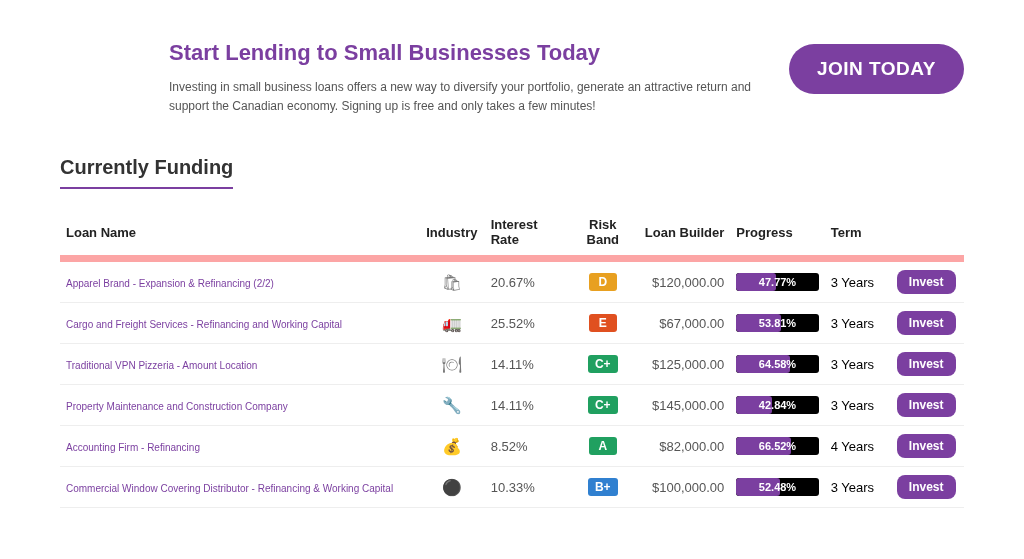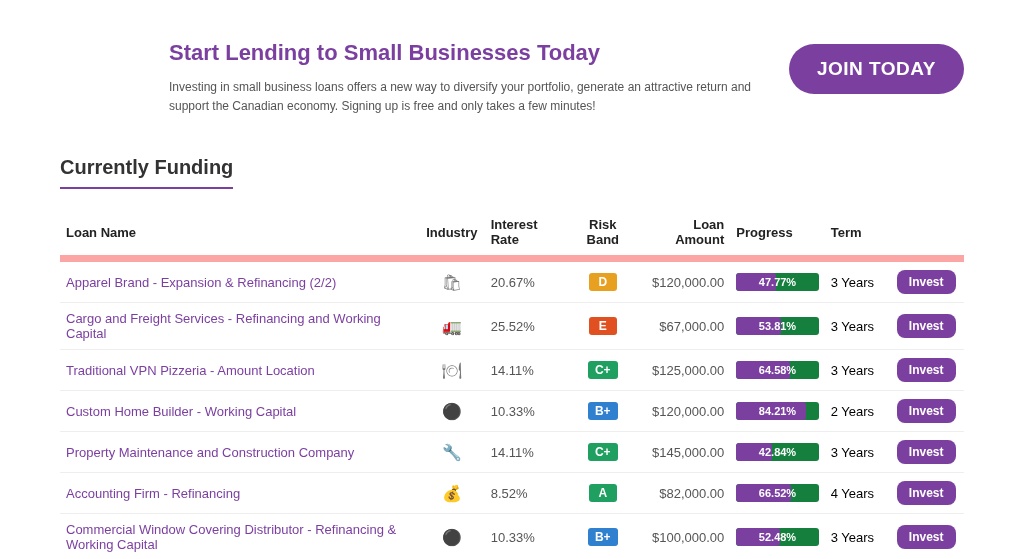--- a/index.html
+++ b/index.html
@@ -82,21 +82,21 @@
     tbody td {
       padding: 8px 6px;
       font-size: 13px;
       color: #555;
       vertical-align: middle;
     }
 
     .loan-name-cell a {
       color: #7b3fa0;
       text-decoration: none;
-      font-size: 13px;
+      font-size: 10px;
     }
 
     .industry-icon {
       font-size: 16px;
       color: #777;
       text-align: center;
     }
 
     .interest-rate { color: #555; }
 
@@ -115,21 +115,21 @@
     .risk-cplus { background: #20a060; }
     .risk-bplus { background: #3080d0; }
     .risk-a { background: #20a060; }
 
     .loan-amount { color: #555; text-align: right; }
 
     .progress-cell {
       min-width: 80px;
     }
     .progress-bar-bg {
-      background: #15803d;
+      background: #000000;
       border-radius: 3px;
       height: 18px;
       position: relative;
       overflow: hidden;
       min-width: 70px;
     }
     .progress-bar-fill {
       height: 100%;
       background: #7b3fa0;
       border-radius: 3px;
@@ -189,21 +189,21 @@
   <div>
     <h2 class="section-title">Currently Funding</h2>
 
     <table>
       <thead>
         <tr>
           <th class="col-loan">Loan Name</th>
           <th class="col-industry">Industry</th>
           <th class="col-rate">Interest Rate</th>
           <th class="col-risk">Risk Band</th>
-          <th class="col-amount right">Loan Amount</th>
+          <th class="col-amount right">Loan Builder</th>
           <th class="col-progress">Progress</th>
           <th class="col-term">Term</th>
           <th class="col-invest"></th>
         </tr>
       </thead>
       <tbody id="loans-tbody">
       <tr>
             <td class="loan-name-cell col-loan"><a href="#">Apparel Brand - Expansion &amp; Refinancing (2/2)</a></td>
             <td class="industry-icon col-industry">🛍</td>
             <td class="interest-rate col-rate">20.67%</td>
@@ -242,35 +242,20 @@
             <td class="progress-cell col-progress">
               <div class="progress-bar-bg">
                 <div class="progress-bar-fill" style="width: 64.58%;"></div>
                 <span class="progress-text">64.58%</span>
               </div>
             </td>
             <td class="term-cell col-term">3 Years</td>
             <td class="col-invest"><button class="invest-btn">Invest</button></td>
           </tr>
           <tr>
-            <td class="loan-name-cell col-loan"><a href="#">Custom Home Builder - Working Capital</a></td>
-            <td class="industry-icon col-industry">⚫</td>
-            <td class="interest-rate col-rate">10.33%</td>
-            <td class="col-risk" style="text-align: center;"><span class="risk-badge risk-bplus">B+</span></td>
-            <td class="loan-amount col-amount">$120,000.00</td>
-            <td class="progress-cell col-progress">
-              <div class="progress-bar-bg">
-                <div class="progress-bar-fill" style="width: 84.21%;"></div>
-                <span class="progress-text">84.21%</span>
-              </div>
-            </td>
-            <td class="term-cell col-term">2 Years</td>
-            <td class="col-invest"><button class="invest-btn">Invest</button></td>
-          </tr>
-          <tr>
             <td class="loan-name-cell col-loan"><a href="#">Property Maintenance and Construction Company</a></td>
             <td class="industry-icon col-industry">🔧</td>
             <td class="interest-rate col-rate">14.11%</td>
             <td class="col-risk" style="text-align: center;"><span class="risk-badge risk-cplus">C+</span></td>
             <td class="loan-amount col-amount">$145,000.00</td>
             <td class="progress-cell col-progress">
               <div class="progress-bar-bg">
                 <div class="progress-bar-fill" style="width: 42.84%;"></div>
                 <span class="progress-text">42.84%</span>
               </div>

